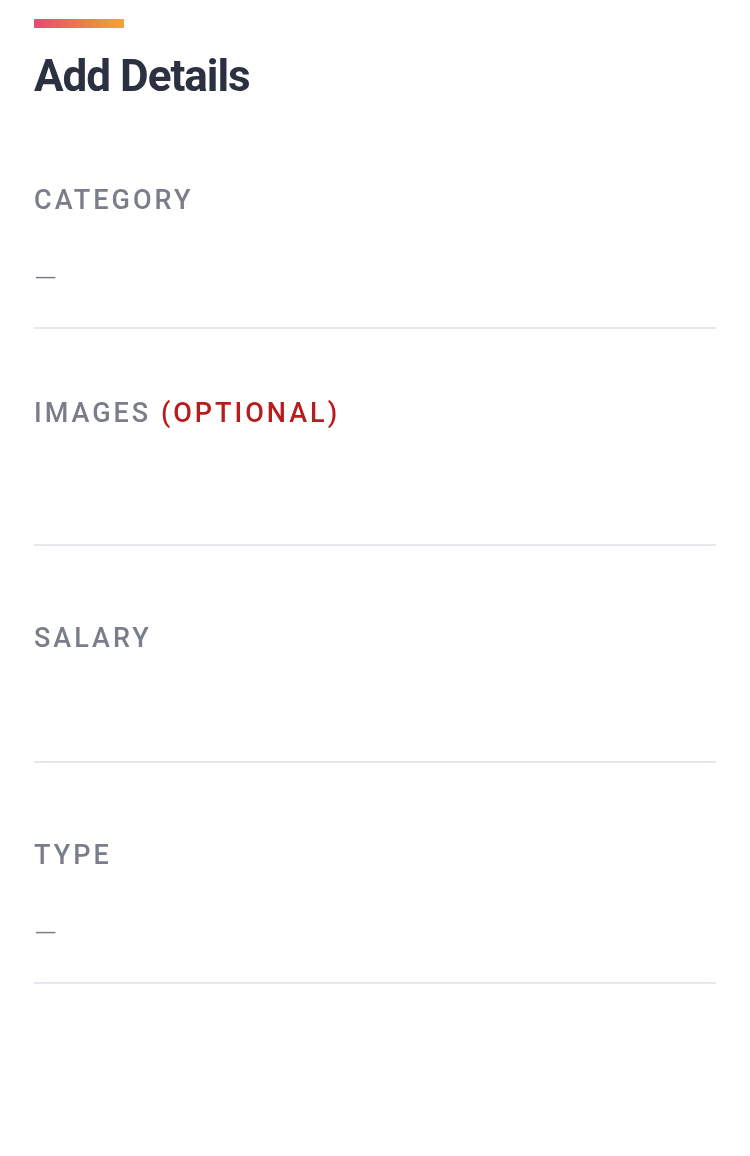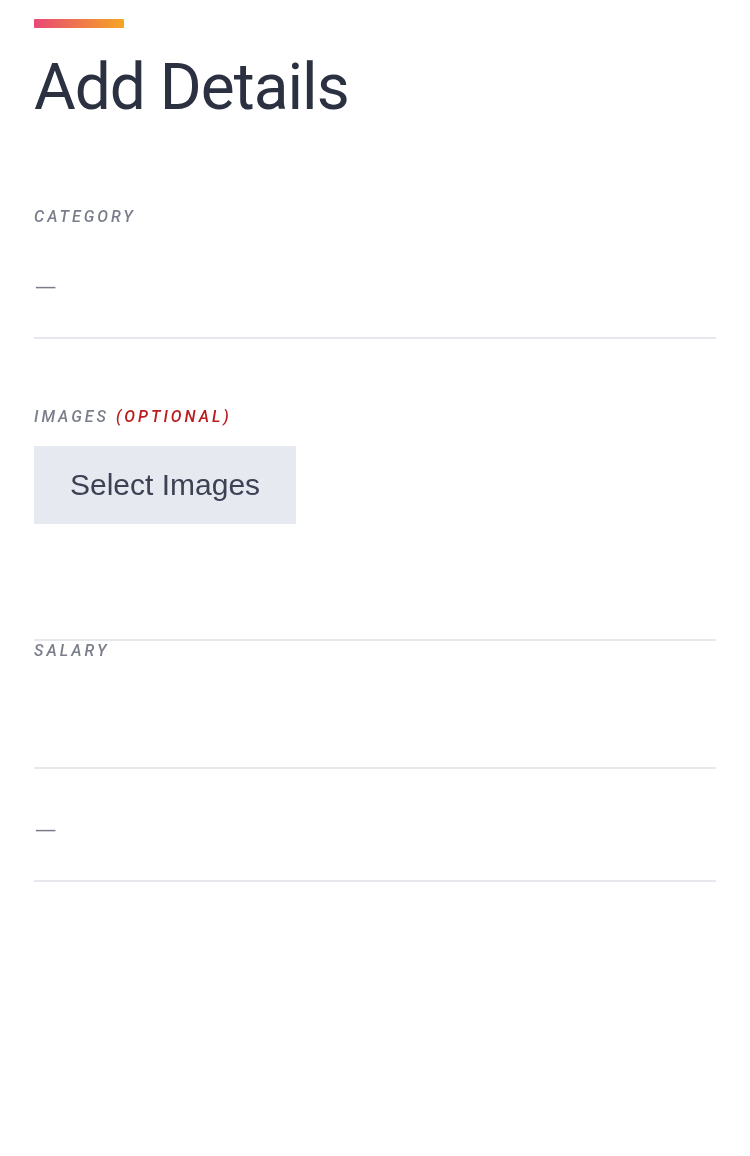--- a/index.html
+++ b/index.html
@@ -22,45 +22,45 @@
     
     .accent-bar {
       width: 90px;
       height: 9px;
       background: linear-gradient(90deg, #e94875 0%, #f5a623 100%);
       margin-top: 19px;
       border-radius: 1px;
     }
     
     .page-title {
-      font-size: 64px;
-      font-weight: 400;
+      font-size: 44px;
+      font-weight: 700;
       color: #2c3142;
       margin-top: 22px;
       letter-spacing: -1px;
     }
     
     .form-field {
+      margin-top: 76px;
     }
     
     .form-field.first {
       margin-top: 82px;
     }
     
     .form-field.after-button {
       margin-top: 52px;
     }
     
     .field-label {
-      font-size: 16px;
+      font-size: 27px;
       font-weight: 500;
       color: #7a7e8a;
       letter-spacing: 3px;
       text-transform: uppercase;
-      font-style: italic;
     }
     
     .field-label-optional {
       color: #b91c1c;
     }
     
     .field-input-wrapper {
       margin-top: 44px;
       border-bottom: 2px solid #e6e8ed;
       padding-bottom: 32px;
@@ -117,35 +117,35 @@
     <div class="field-input-wrapper select">
       <span class="select-placeholder">—</span>
     </div>
   </div>
 
   <div class="images-section">
     <div class="field-label">
       <span>IMAGES</span>
       <span class="field-label-optional">(OPTIONAL)</span>
     </div>
-    <button class="select-images-button">Select Images</button>
   </div>
 
   <div class="form-field after-button">
     <div class="field-input-wrapper">
       <input type="text" class="field-input" value="" style="">
     </div>
   </div>
 
   <div class="form-field">
     <div class="field-label">SALARY</div>
     <div class="field-input-wrapper">
       <input type="text" class="field-input" value="" style="">
     </div>
   </div>
 
   <div class="form-field">
+    <div class="field-label">TYPE</div>
     <div class="field-input-wrapper select">
       <span class="select-placeholder">—</span>
     </div>
   </div>
 
 </div>
 
 </body></html>

